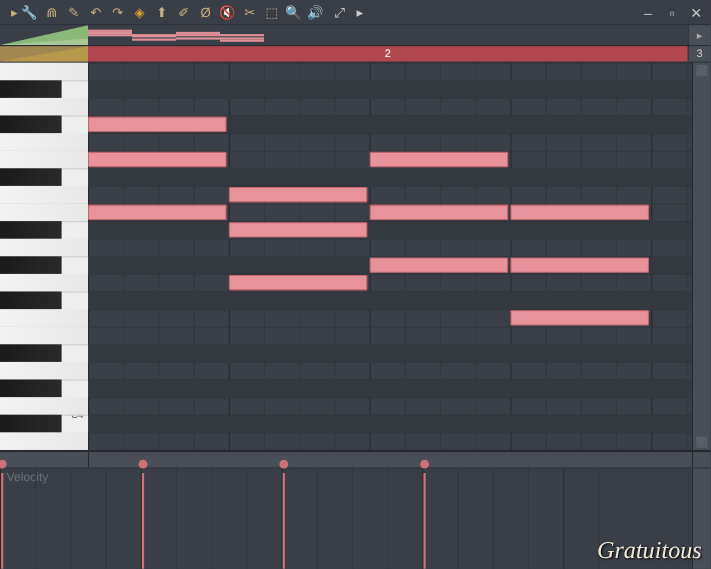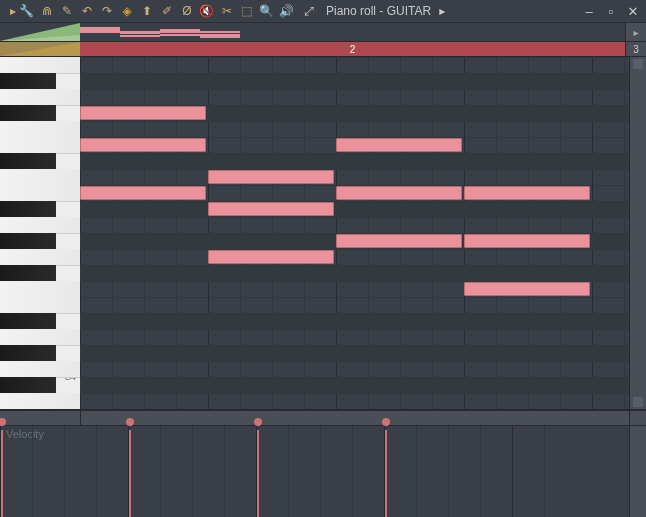--- a/index.html
+++ b/index.html
@@ -277,21 +277,20 @@
       <span class="icon">⬆</span>
       <span class="icon">✐</span>
       <span class="icon">Ø</span>
       <span class="icon">🔇</span>
       <span class="icon">✂</span>
       <span class="icon">⬚</span>
       <span class="icon">🔍</span>
       <span class="icon">🔊</span>
     </div>
     <span class="icon" style="margin-left:8px;color:#ccc">⤢</span>
-    <span class="title-text">Piano roll - GUITAR</span>
     <span class="icon" style="margin-left:4px;color:#ccc">▸</span>
     <div class="window-controls">
       <span class="wc-btn">–</span>
       <span class="wc-btn">▫</span>
       <span class="wc-btn">✕</span>
     </div>
   </div>
 
   <div class="top-strip">
     <div class="top-left-triangle">
@@ -454,13 +453,14 @@
         <div class="vel-line" style="left: 129px; height: 88px;"></div>
         <div class="vel-dot" style="left: 129px; bottom: 88px;"></div>
         <div class="vel-line" style="left: 257px; height: 88px;"></div>
         <div class="vel-dot" style="left: 257px; bottom: 88px;"></div>
         <div class="vel-line" style="left: 385px; height: 88px;"></div>
         <div class="vel-dot" style="left: 385px; bottom: 88px;"></div>
       </div>
     <div class="vel-right"></div>
   </div>
 
+  <div class="watermark">Gratuitous</div>
 </div>
 
 </body></html>

